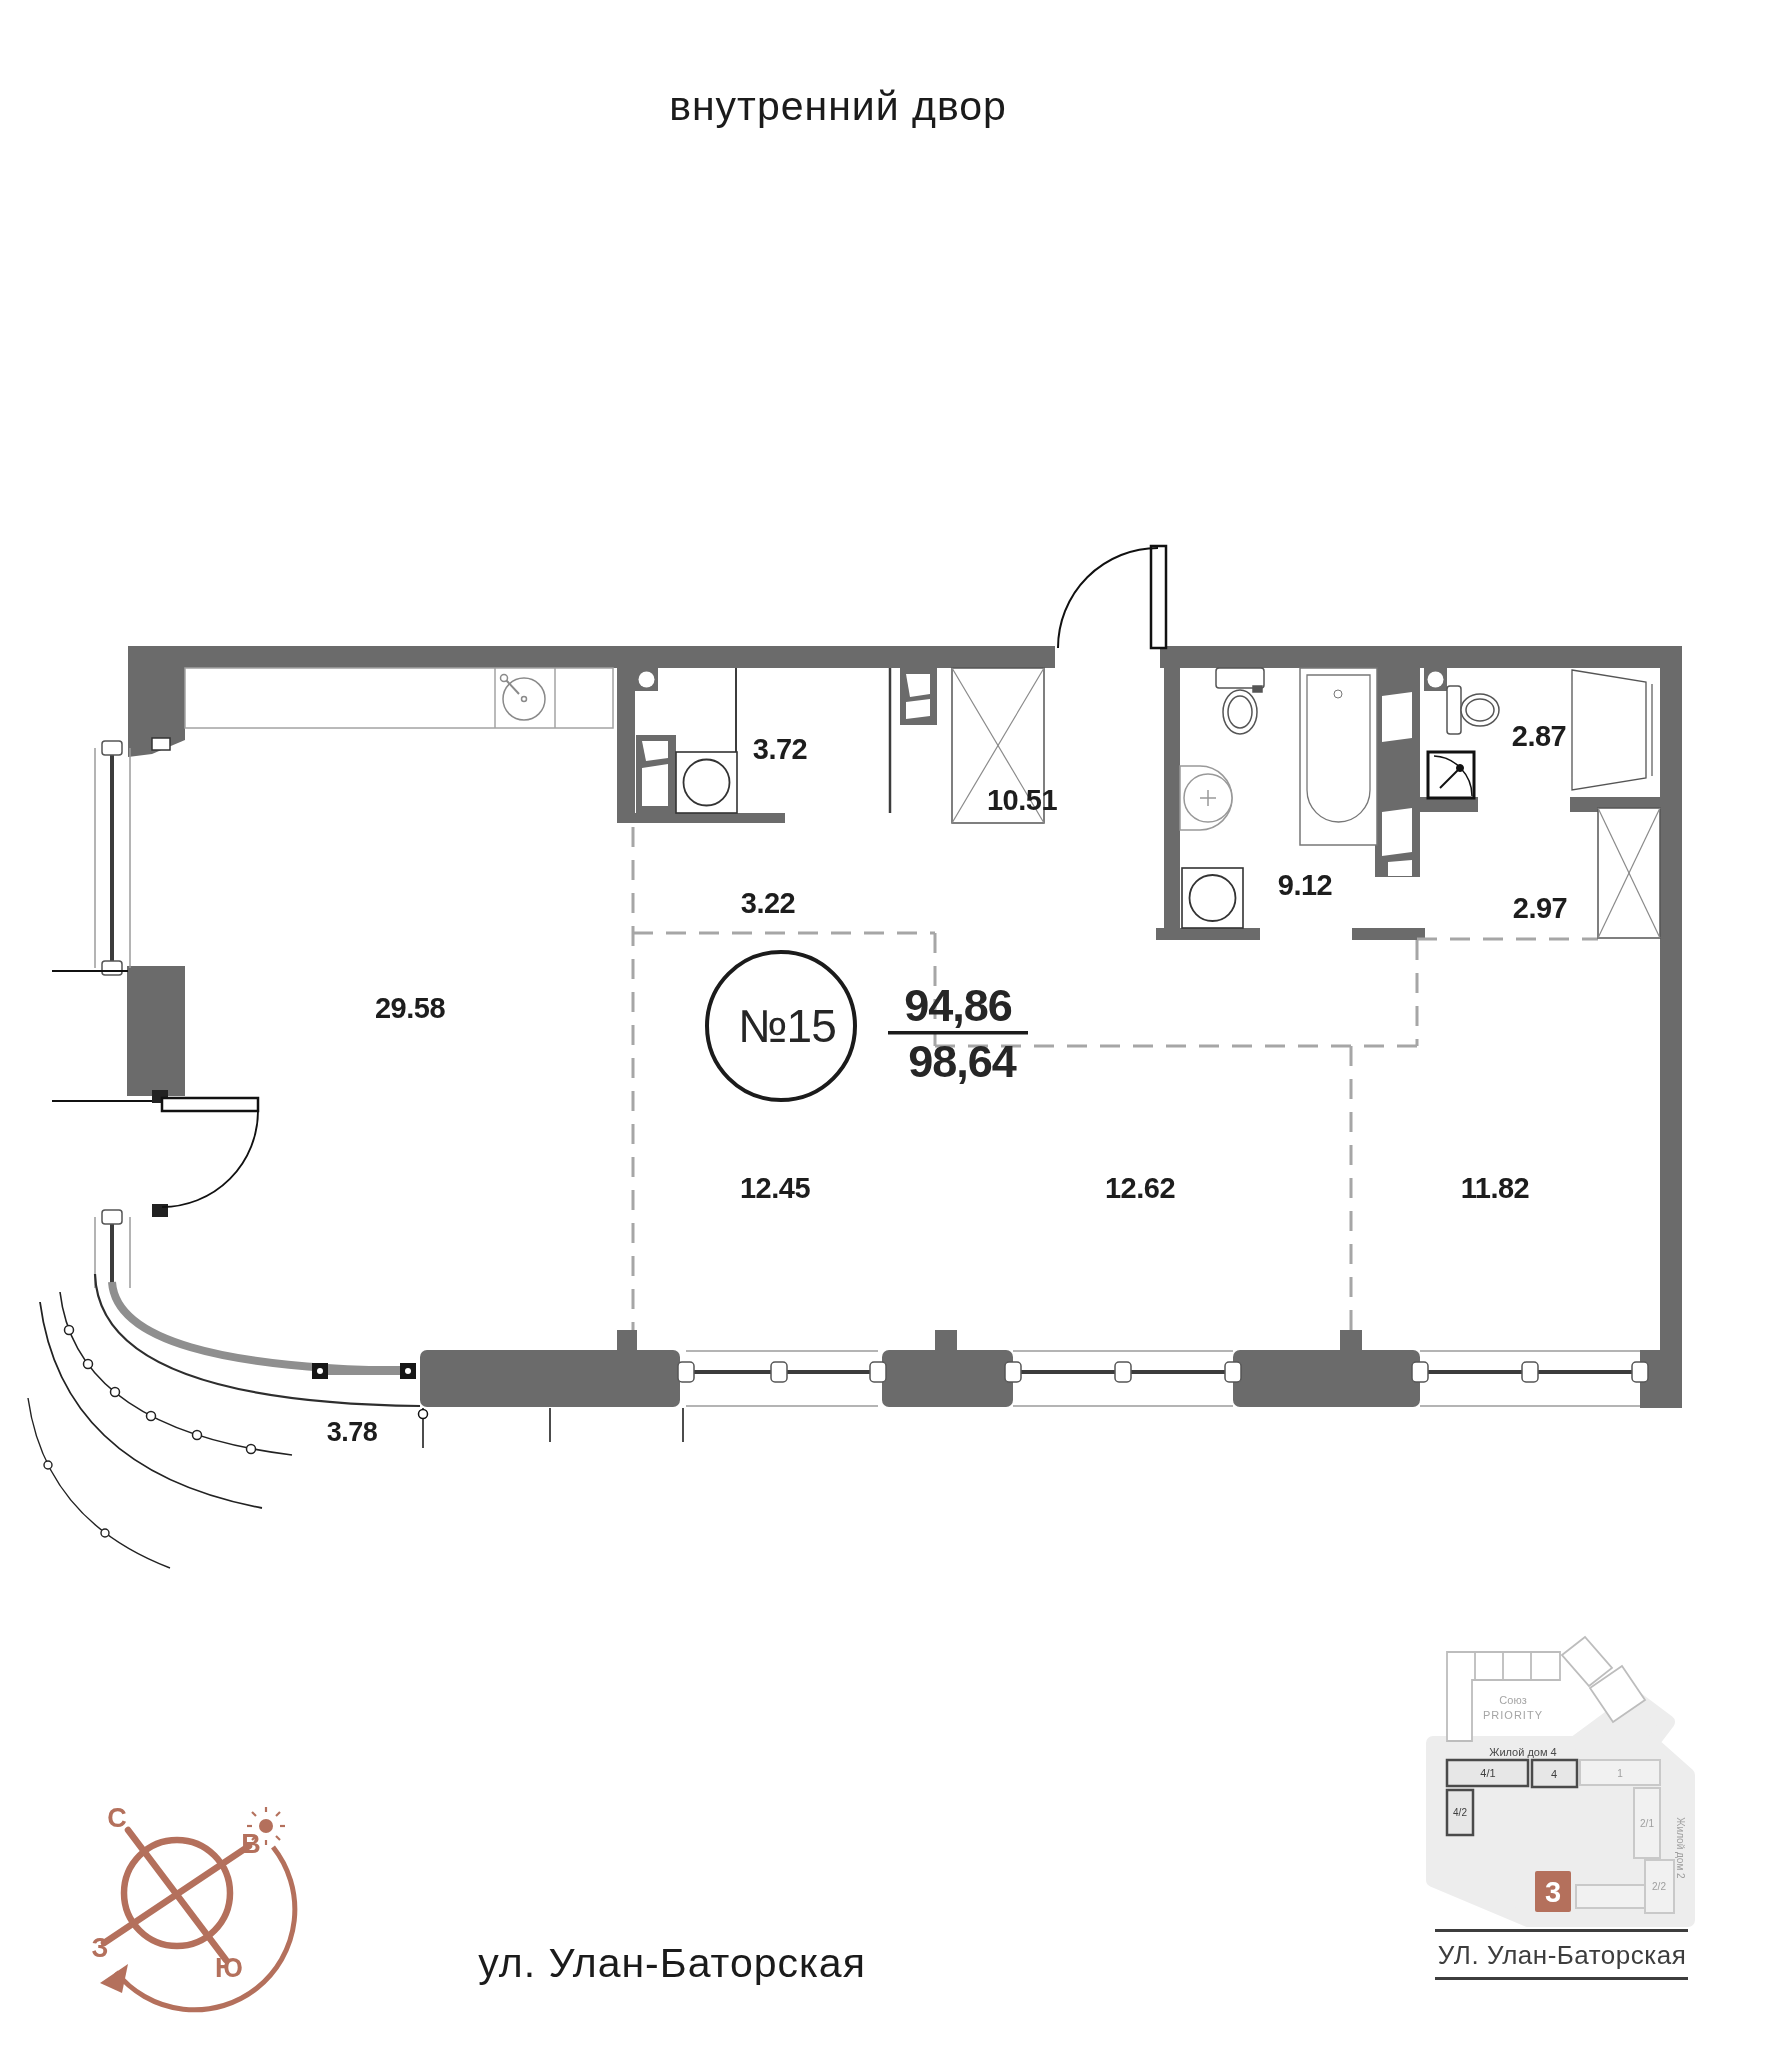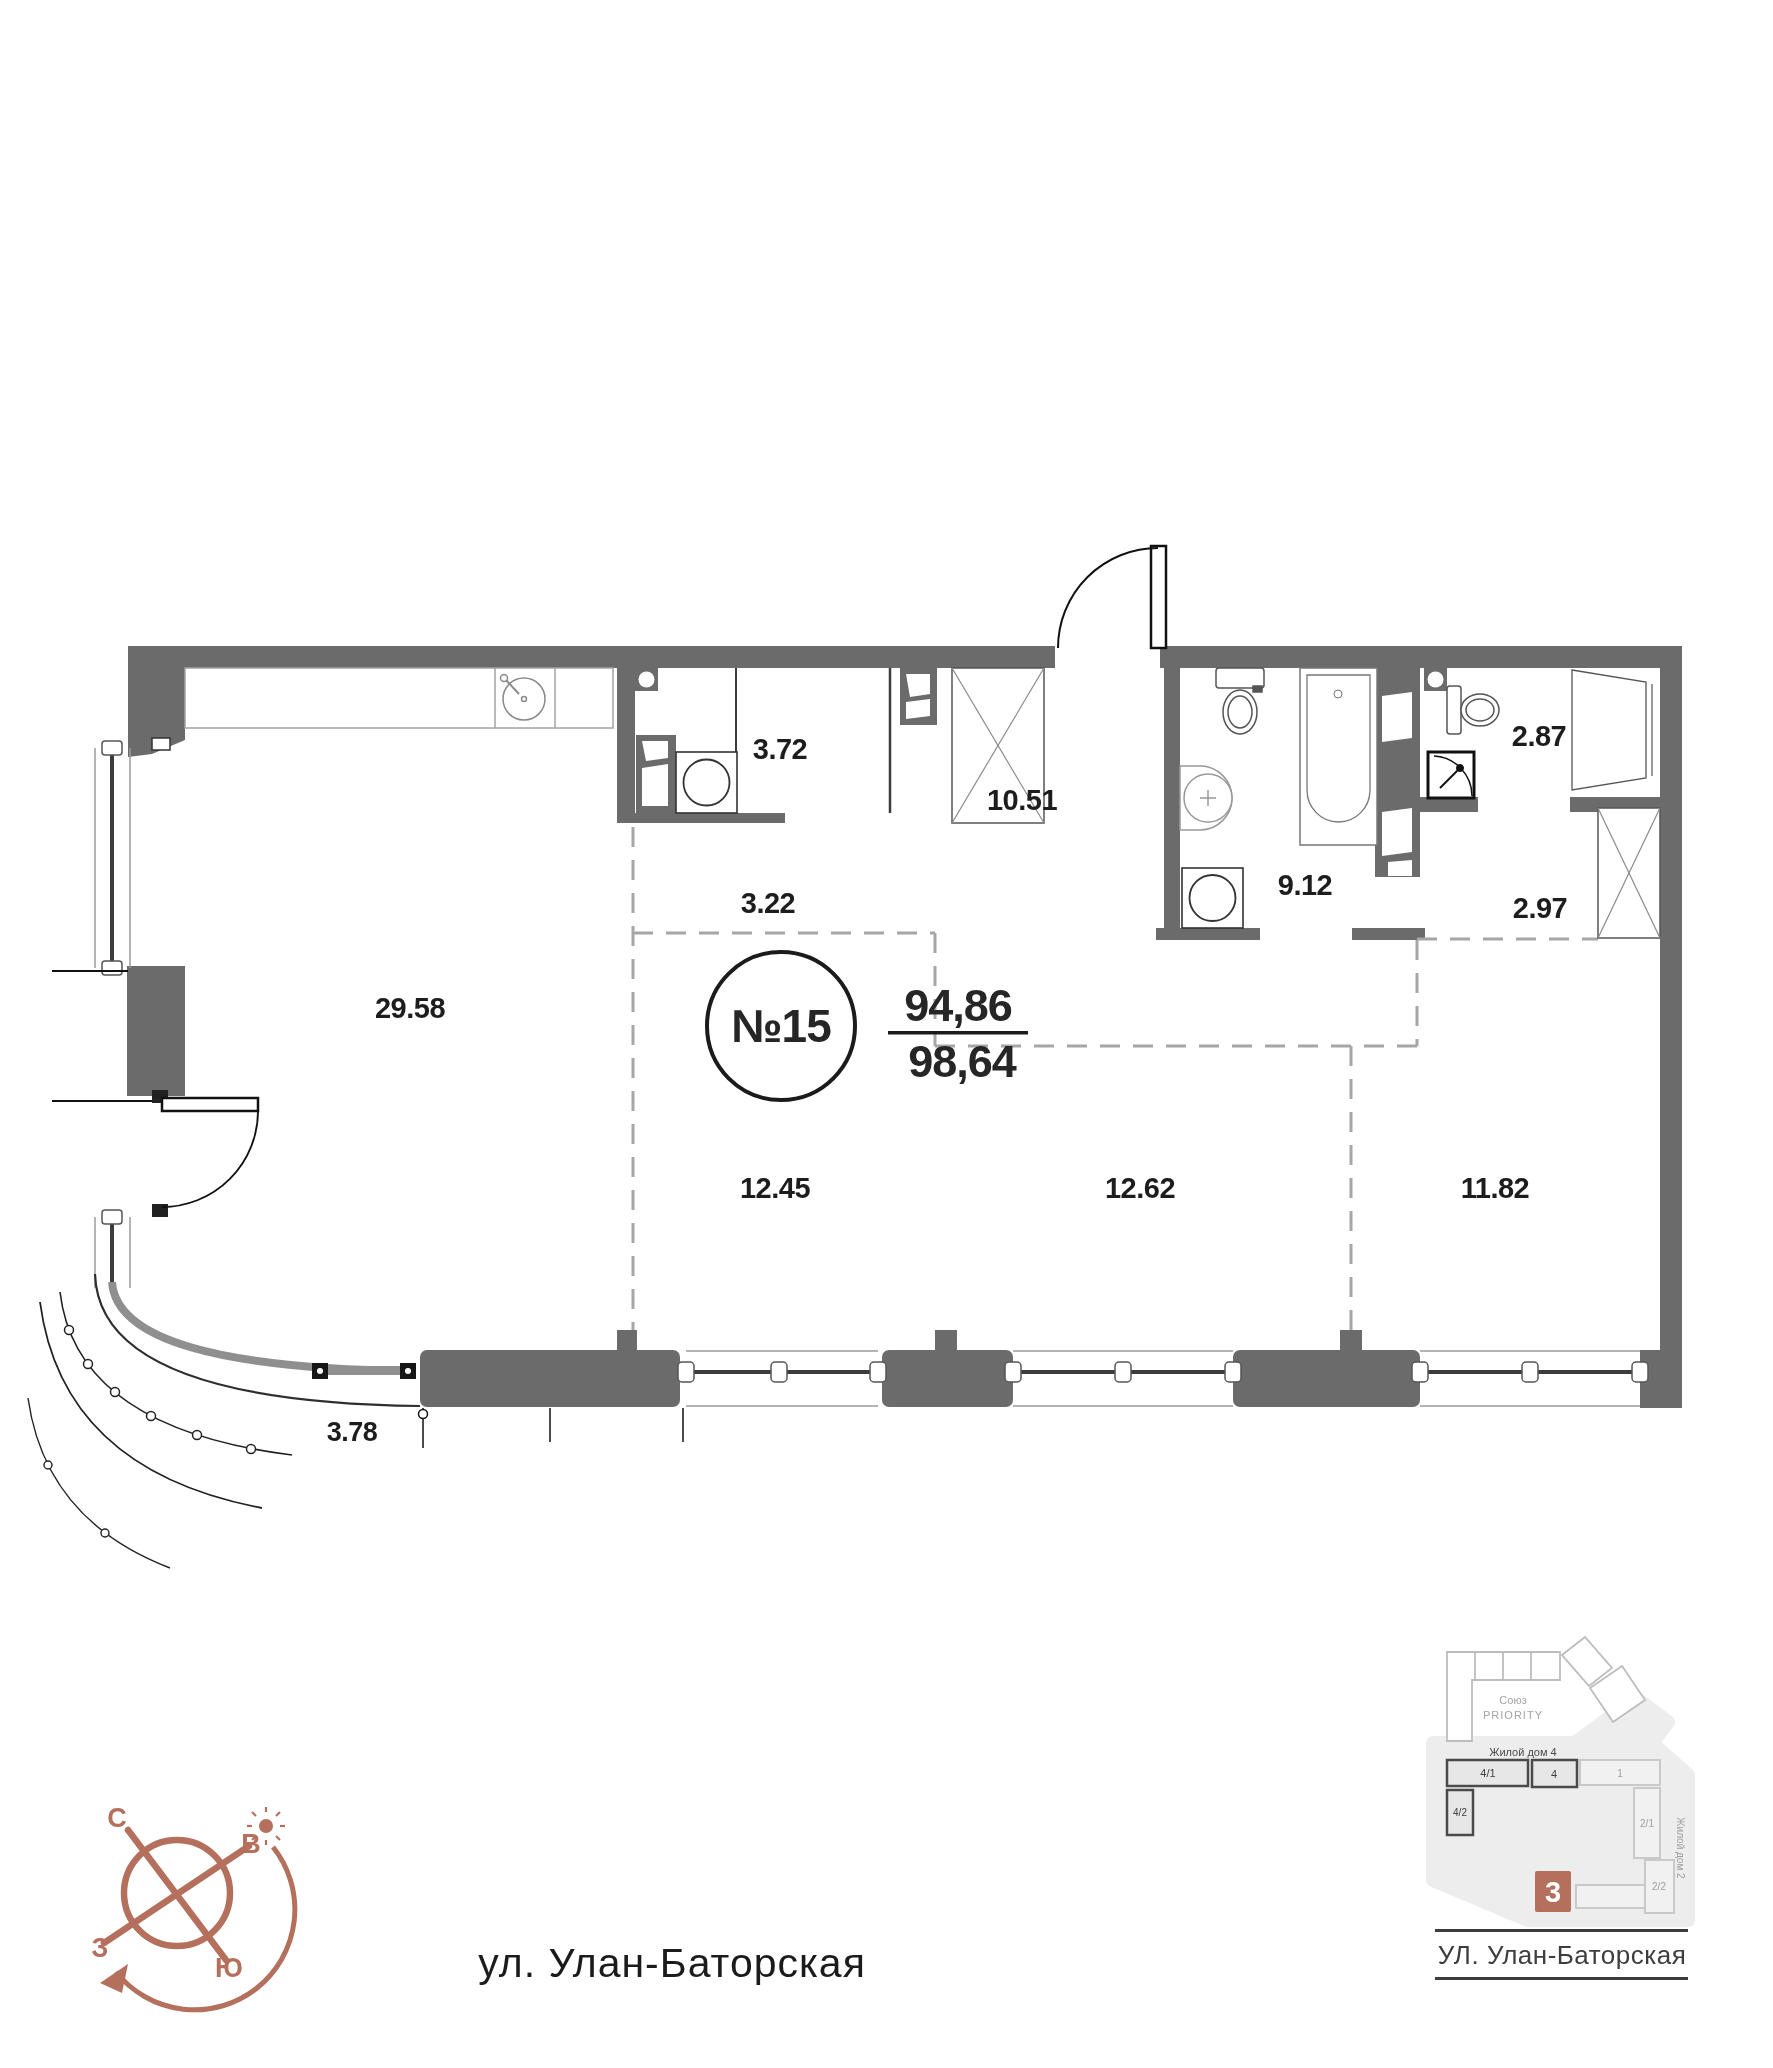--- a/index.html
+++ b/index.html
@@ -2,21 +2,21 @@
 <html><head>
 <meta charset="utf-8">
 <style>
   html,body{margin:0;padding:0;background:#fff;}
   #stage{position:relative;width:1773px;height:2068px;background:#fff;overflow:hidden;
          font-family:"Liberation Sans", sans-serif;}
   .txt{position:absolute;transform:translate(-50%,-50%);white-space:nowrap;}
   .title{font-size:41px;color:#1b1b1b;letter-spacing:1px;}
   .area{font-size:29px;font-weight:700;color:#1d1d1d;letter-spacing:-0.5px;}
   .big{font-size:45px;font-weight:700;color:#262626;letter-spacing:-1px;}
-  .unitnum{font-size:46px;font-weight:700;color:#262626;letter-spacing:-1px;}
+  .unitnum{font-size:46px;font-weight:400;color:#262626;letter-spacing:-1px;margin-left:6px;}
   .cmp{font-size:27px;font-weight:700;color:#b4705c;}
   .mm{color:#9f9f9f;font-size:10px;}
   .mm-dark{color:#3f3f3f;font-size:11px;font-weight:400;}
   .mm-label{color:#4a4a4a;font-size:11px;}
   .mm-gray{color:#a5a5a5;font-size:11px;}
   .mm-street{font-size:26px;color:#3d3d3d;letter-spacing:0.5px;}
   .mm-vert{transform:translate(-50%,-50%) rotate(90deg);}
   .red3{font-size:29px;font-weight:700;color:#ffffff;}
   svg{position:absolute;left:0;top:0;}
 </style>
@@ -279,20 +279,21 @@
       <rect x="1634" y="1788" width="26" height="70" fill="#f1f1f1" stroke="#c9c9c9" stroke-width="2"></rect>
       <rect x="1645" y="1860" width="29" height="53" fill="#f1f1f1" stroke="#c9c9c9" stroke-width="2"></rect>
       <rect x="1576" y="1885" width="69" height="23" fill="#f1f1f1" stroke="#c9c9c9" stroke-width="2"></rect>
       <rect x="1535" y="1871" width="36" height="41" rx="2" fill="#b4705c"></rect>
     </g>
     <rect x="1435" y="1929" width="253" height="3" fill="#3d3d3d"></rect>
     <rect x="1435" y="1977" width="253" height="3" fill="#3d3d3d"></rect>
   </g>
 </svg>
 
+<div class="txt title" style="left:838px;top:106px">внутренний двор</div>
 <div class="txt title" style="left:672px;top:1963px">ул. Улан-Баторская</div>
 
 <div class="txt unitnum" style="left:781px;top:1026px">№15</div>
 <div class="txt big" style="left:958px;top:1006px">94,86</div>
 <div class="txt big" style="left:962px;top:1062px">98,64</div>
 
 <div class="txt area" style="left:410px;top:1008px">29.58</div>
 <div class="txt area" style="left:768px;top:903px">3.22</div>
 <div class="txt area" style="left:780px;top:749px">3.72</div>
 <div class="txt area" style="left:1022px;top:800px">10.51</div>

